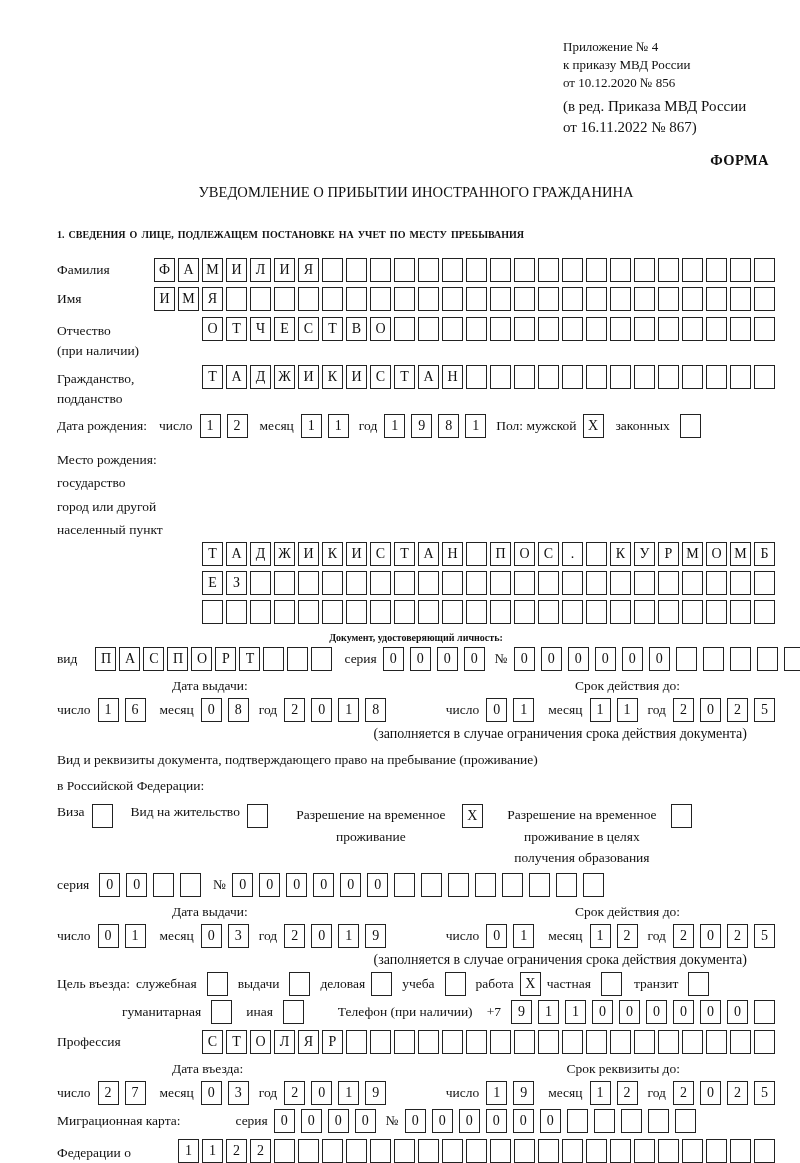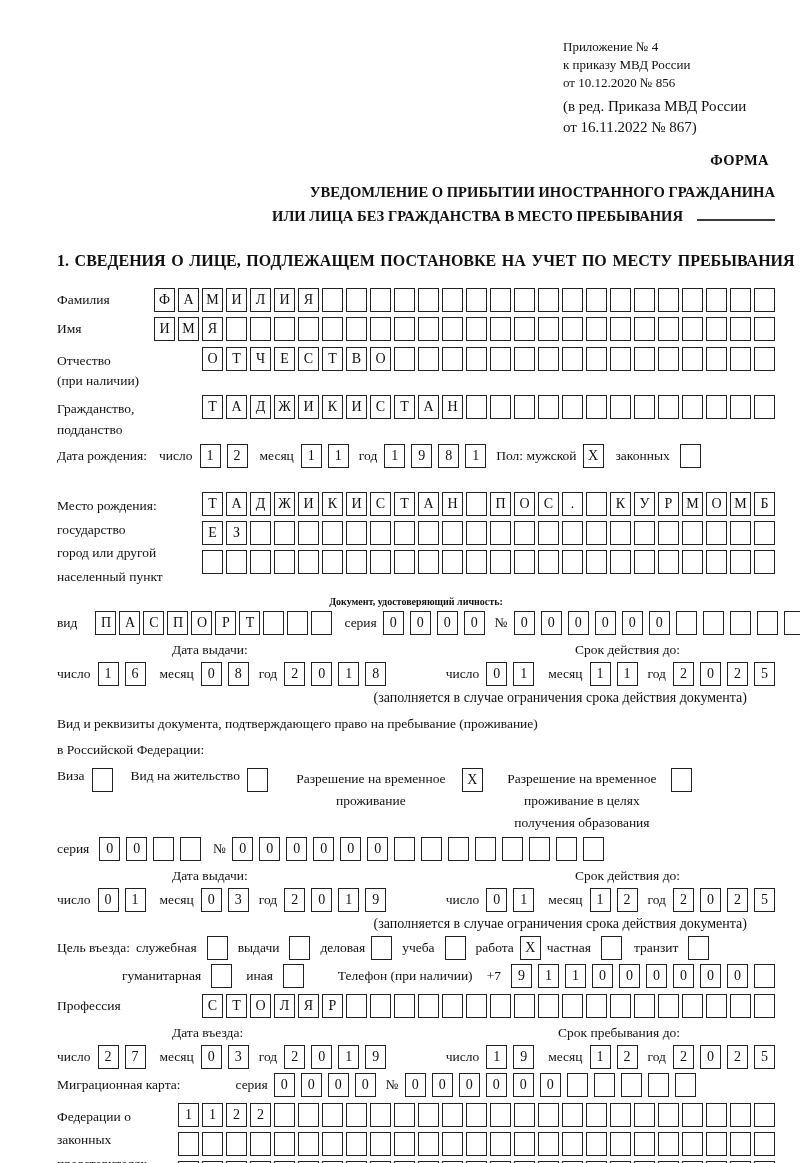--- a/index.html
+++ b/index.html
@@ -6,36 +6,36 @@
   html,body { background:#ffffff; }
   body { width:800px; font-family:"Liberation Serif", serif; color:#111; }
   .page { width:800px; height:1163px; background:#fff; padding:38px 25px 16px 57px; overflow:hidden; }
 
   .appendix { margin-left:auto; width:212px; font-size:13px; line-height:1.38; }
   .appendix .ed { font-size:15px; }
   .appendix .ed-first { margin-top:4px; }
 
   .forma { text-align:right; font-weight:bold; font-size:14.5px; margin:15px 6px 0 0; letter-spacing:.4px; }
 
-  .title { text-align:right; font-weight:bold; font-size:14.6px; margin-top:12px; line-height:1.6; }
+  .title { text-align:center; font-weight:normal; font-size:14.6px; margin-top:12px; line-height:1.6; }
   .uline { display:inline-block; width:78px; border-bottom:2.2px solid #3a3a3a; margin-left:14px; }
 
-  .sec1head { font-weight:bold; font-size:16px; margin-top:24px; white-space:nowrap; word-spacing:1.6px; }
+  .sec1head { font-weight:bold; font-size:10px; margin-top:24px; white-space:nowrap; word-spacing:1.6px; }
 
   .row { display:flex; align-items:flex-start; font-size:13.5px; }
   .cells { display:flex; gap:3px; }
   .cells.dgap { gap:6px; }
   .cell { flex:0 0 auto; width:21px; height:24px; border:1.7px solid #222; display:flex; align-items:center; justify-content:center; font-size:14px; background:#fff; }
   .ra { margin-left:auto; }
   .lbl { padding-top:4px; }
   .lbl2 { padding-top:4px; line-height:1.5; }
 
   .mt18{margin-top:18px}.mt8{margin-top:8px}.mt7{margin-top:7px}.mt6{margin-top:6px}.mt5{margin-top:5px}.mt4{margin-top:4px}.mt10{margin-top:10px}
 
-  .mblock { display:flex; margin-top:24px; font-size:13.5px; }
+  .mblock { display:flex; margin-top:8px; font-size:13.5px;flex-direction:column; }
   .mlabels { line-height:1.75; padding-top:2px; }
   .mcells { margin-left:auto; display:flex; flex-direction:column; gap:5px; }
 
   .dochead { text-align:center; font-weight:bold; font-size:10px; margin-top:8px; }
 
   .dhead { display:flex; font-size:13.5px; margin-top:7px; }
   .dhead .h1 { margin-left:115px; }
   .dhead .h2 { margin-left:auto; margin-right:95px; }
   .daterow { display:flex; align-items:center; font-size:13.5px; margin-top:4px; }
   .daterow .dl { margin-right:7px; }
@@ -65,21 +65,20 @@
     <div>к приказу МВД России</div>
     <div>от 10.12.2020 № 856</div>
     <div class="ed ed-first">(в ред. Приказа МВД России</div>
     <div class="ed">от 16.11.2022 № 867)</div>
   </div>
 
   <div class="forma">ФОРМА</div>
 
   <div class="title">
     <div>УВЕДОМЛЕНИЕ О ПРИБЫТИИ ИНОСТРАННОГО ГРАЖДАНИНА</div>
-    <div><span>ИЛИ ЛИЦА БЕЗ ГРАЖДАНСТВА В МЕСТО ПРЕБЫВАНИЯ</span><span class="uline"></span></div>
   </div>
 
   <div class="sec1head">1. СВЕДЕНИЯ О ЛИЦЕ, ПОДЛЕЖАЩЕМ ПОСТАНОВКЕ НА УЧЕТ ПО МЕСТУ ПРЕБЫВАНИЯ</div>
 
   <div class="row mt18">
     <span class="lbl">Фамилия</span>
     <span class="cells ra">
         <span class="cell">Ф</span>
         <span class="cell">А</span>
         <span class="cell">М</span>
@@ -592,21 +591,21 @@
         <span class="cell"></span>
         <span class="cell"></span>
         <span class="cell"></span>
         <span class="cell"></span>
         <span class="cell"></span>
       </span>
   </div>
 
   <div class="dhead mt7">
     <span class="h1">Дата въезда:</span>
-    <span class="h2">Срок пребывания до:</span>
+    <span class="h2">Срок реквизиты до:</span>
   </div>
   <div class="daterow">
     <span class="dl">число</span>
     <span class="cells dgap">
         <span class="cell">2</span>
         <span class="cell">7</span>
       </span>
     <span class="dl g14">месяц</span>
     <span class="cells dgap">
         <span class="cell">0</span>

